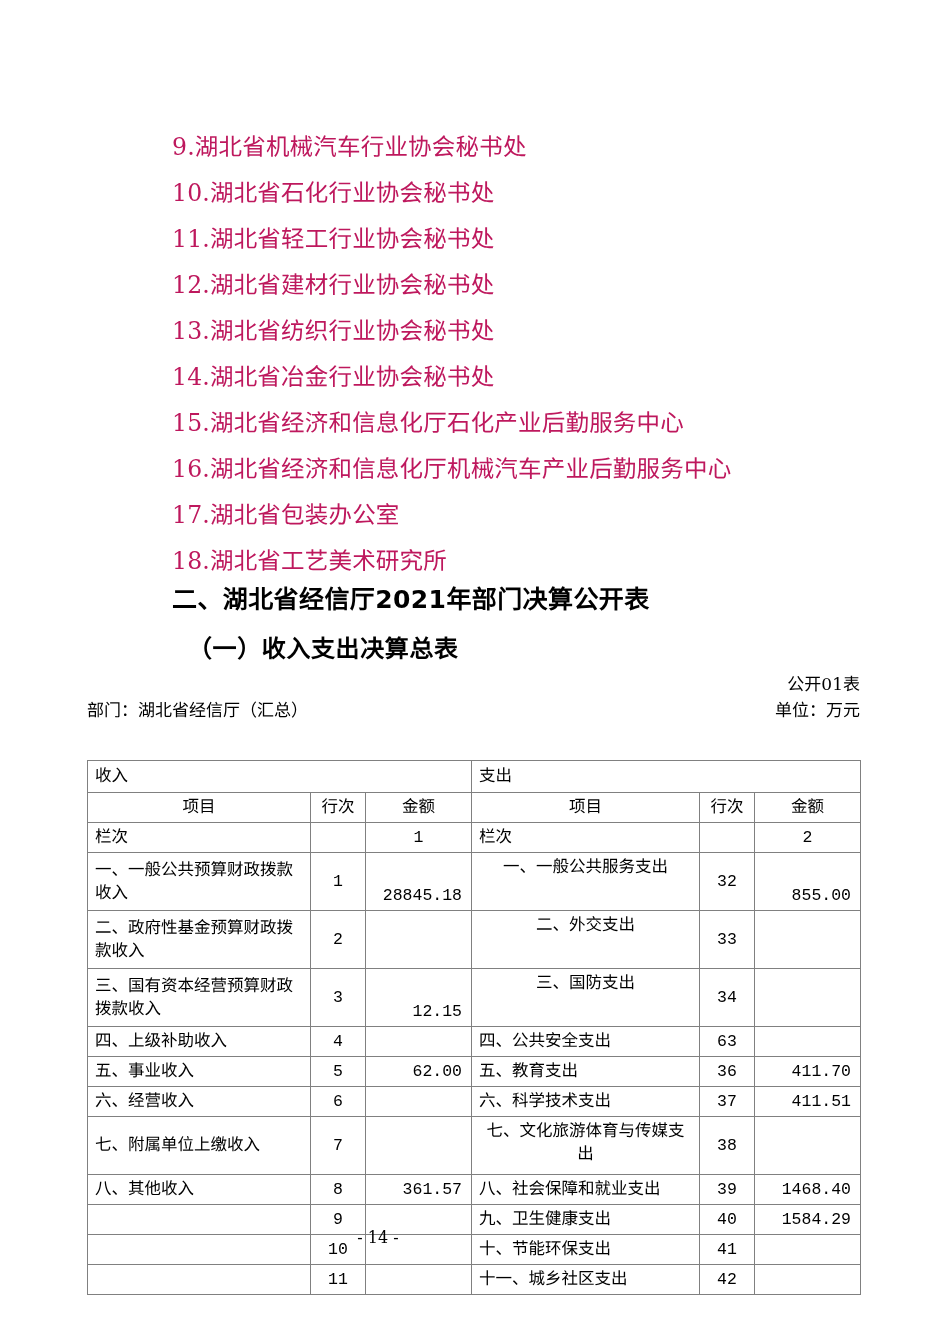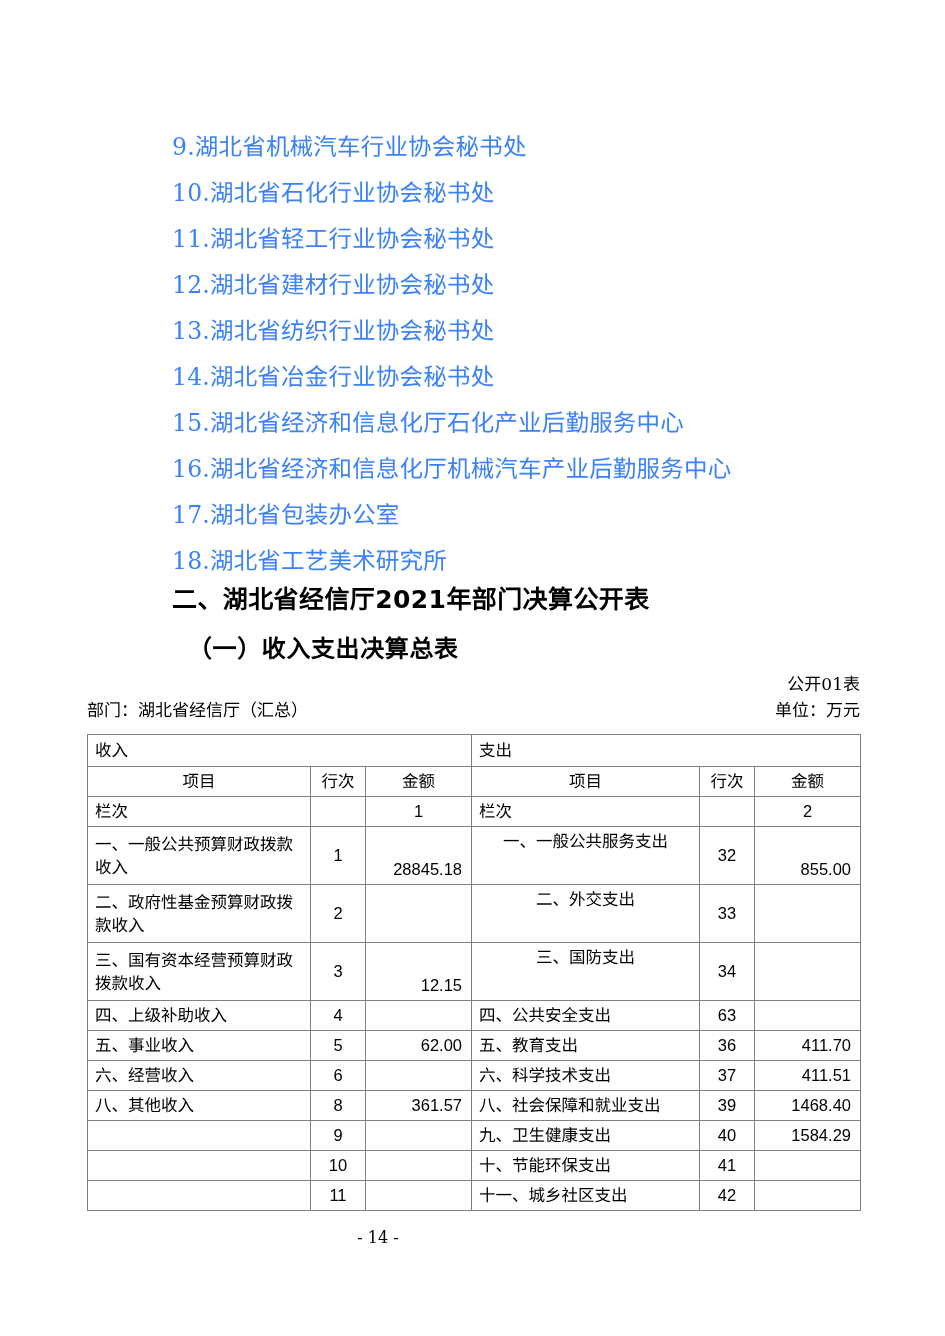--- a/index.html
+++ b/index.html
@@ -28,21 +28,21 @@
     left: 172px;
     top: 124px;
     width: 700px;
   }
   .unit-item {
     font-family: "DejaVu Serif", "Liberation Serif", serif;
     font-size: 23.5px;
     line-height: 46px;
     height: 46px;
     white-space: nowrap;
-    color: #3b82f6;
+    color: #be185d;
     letter-spacing: 0.2px;
   }
 
   
   .heading-2 {
     position: absolute;
     left: 172px;
     top: 583px;
     font-family: "DejaVu Sans", "Liberation Sans", sans-serif;
     font-size: 25px;
@@ -89,25 +89,25 @@
     font-family: "DejaVu Serif", "Liberation Serif", serif;
     font-size: 17px;
     line-height: 22px;
     white-space: nowrap;
   }
 
   
   .fin-table {
     position: absolute;
     left: 87px;
-    top: 734px;
+    top: 760px;
     width: 773px;
     border-collapse: collapse;
     table-layout: fixed;
-    font-family: Liberation Sans, sans-serif;
+    font-family: Liberation Mono, monospace;
     font-size: 16.5px;
     color: #000;
   }
   .fin-table td {
     border: 1px solid #808080;
     padding: 3px 7px;
     vertical-align: middle;
     line-height: 23px;
     height: 30px;
     box-sizing: border-box;
@@ -265,20 +265,28 @@
         </tr>
         <tr>
           <td class="cell-item">六、经营收入</td>
           <td class="cell-line">6</td>
           <td class="cell-amt"></td>
           <td class="cell-item">六、科学技术支出</td>
           <td class="cell-line">37</td>
           <td class="cell-amt">411.51</td>
         </tr>
         <tr>
+          <td class="cell-item tall">七、附属单位上缴收入</td>
+          <td class="cell-line tall">7</td>
+          <td class="cell-amt tall"></td>
+          <td class="cell-item-top tall">七、文化旅游体育与传媒支出</td>
+          <td class="cell-line tall">38</td>
+          <td class="cell-amt tall"></td>
+        </tr>
+        <tr>
           <td class="cell-item">八、其他收入</td>
           <td class="cell-line">8</td>
           <td class="cell-amt">361.57</td>
           <td class="cell-item">八、社会保障和就业支出</td>
           <td class="cell-line">39</td>
           <td class="cell-amt">1468.40</td>
         </tr>
         <tr>
           <td class="cell-item"></td>
           <td class="cell-line">9</td>

